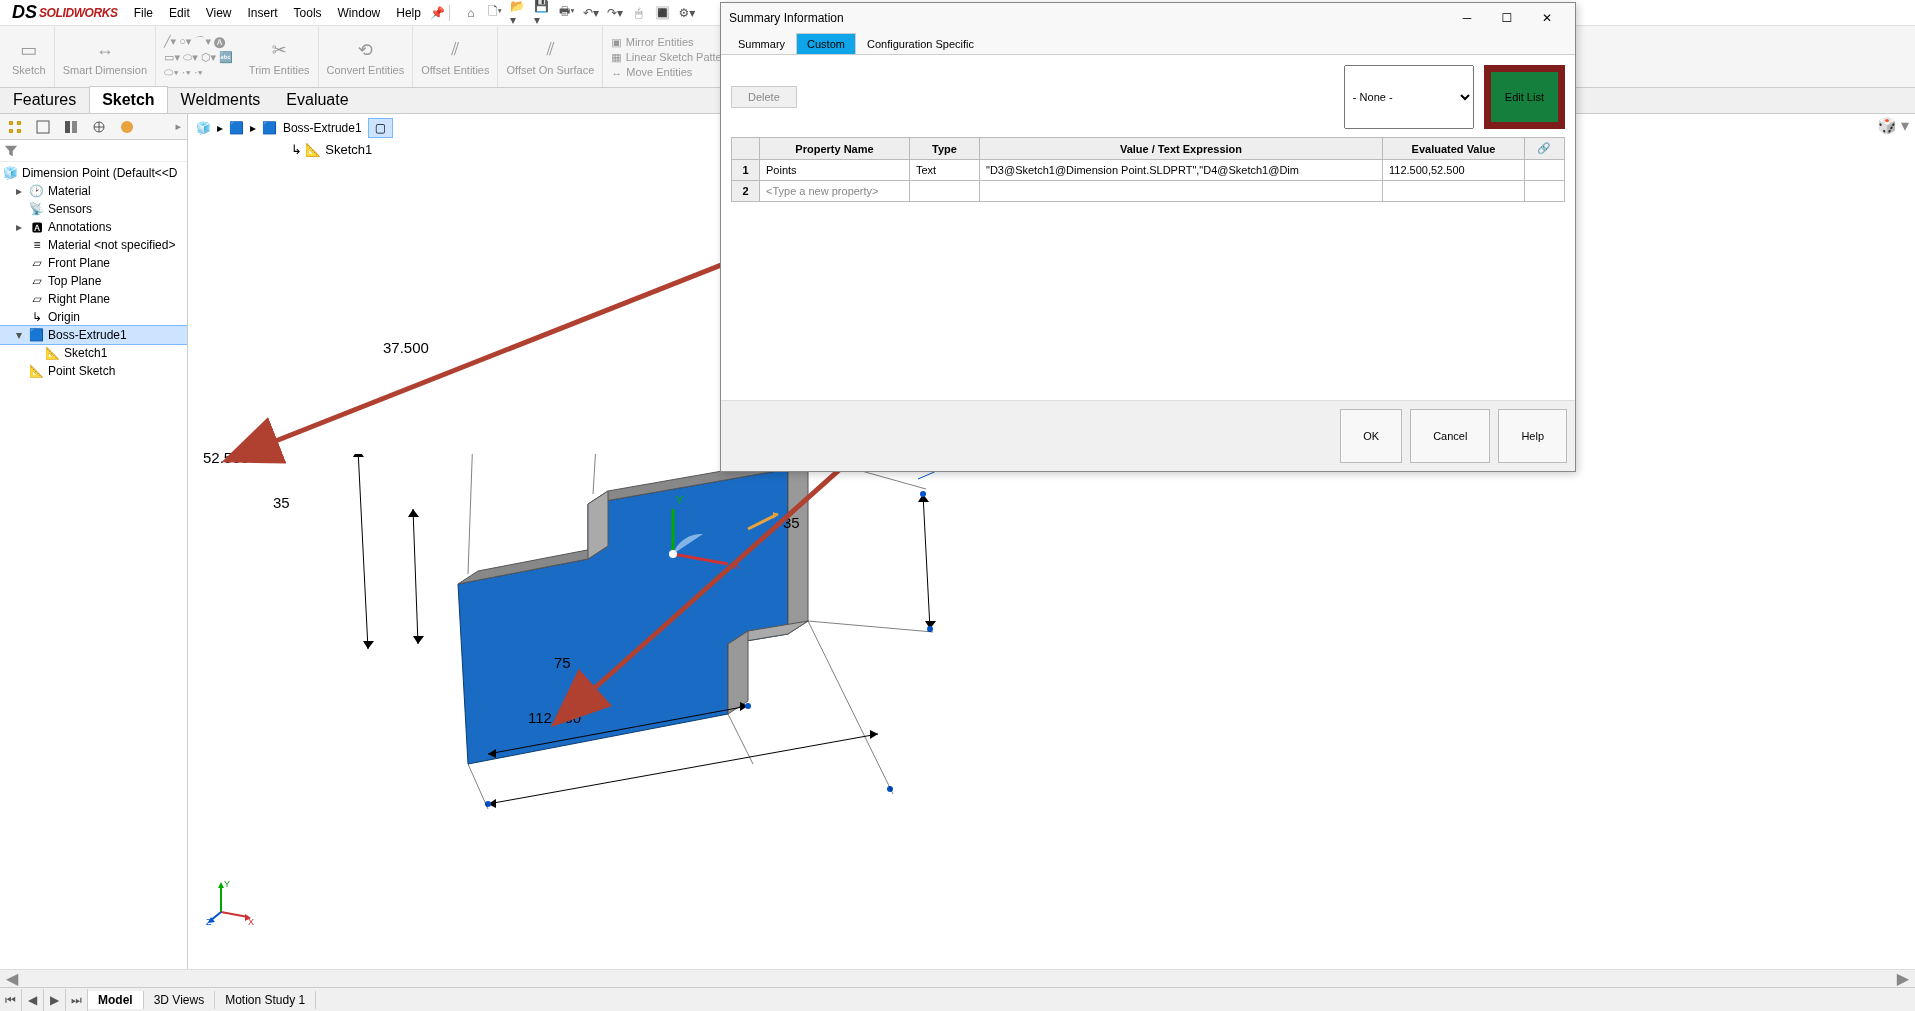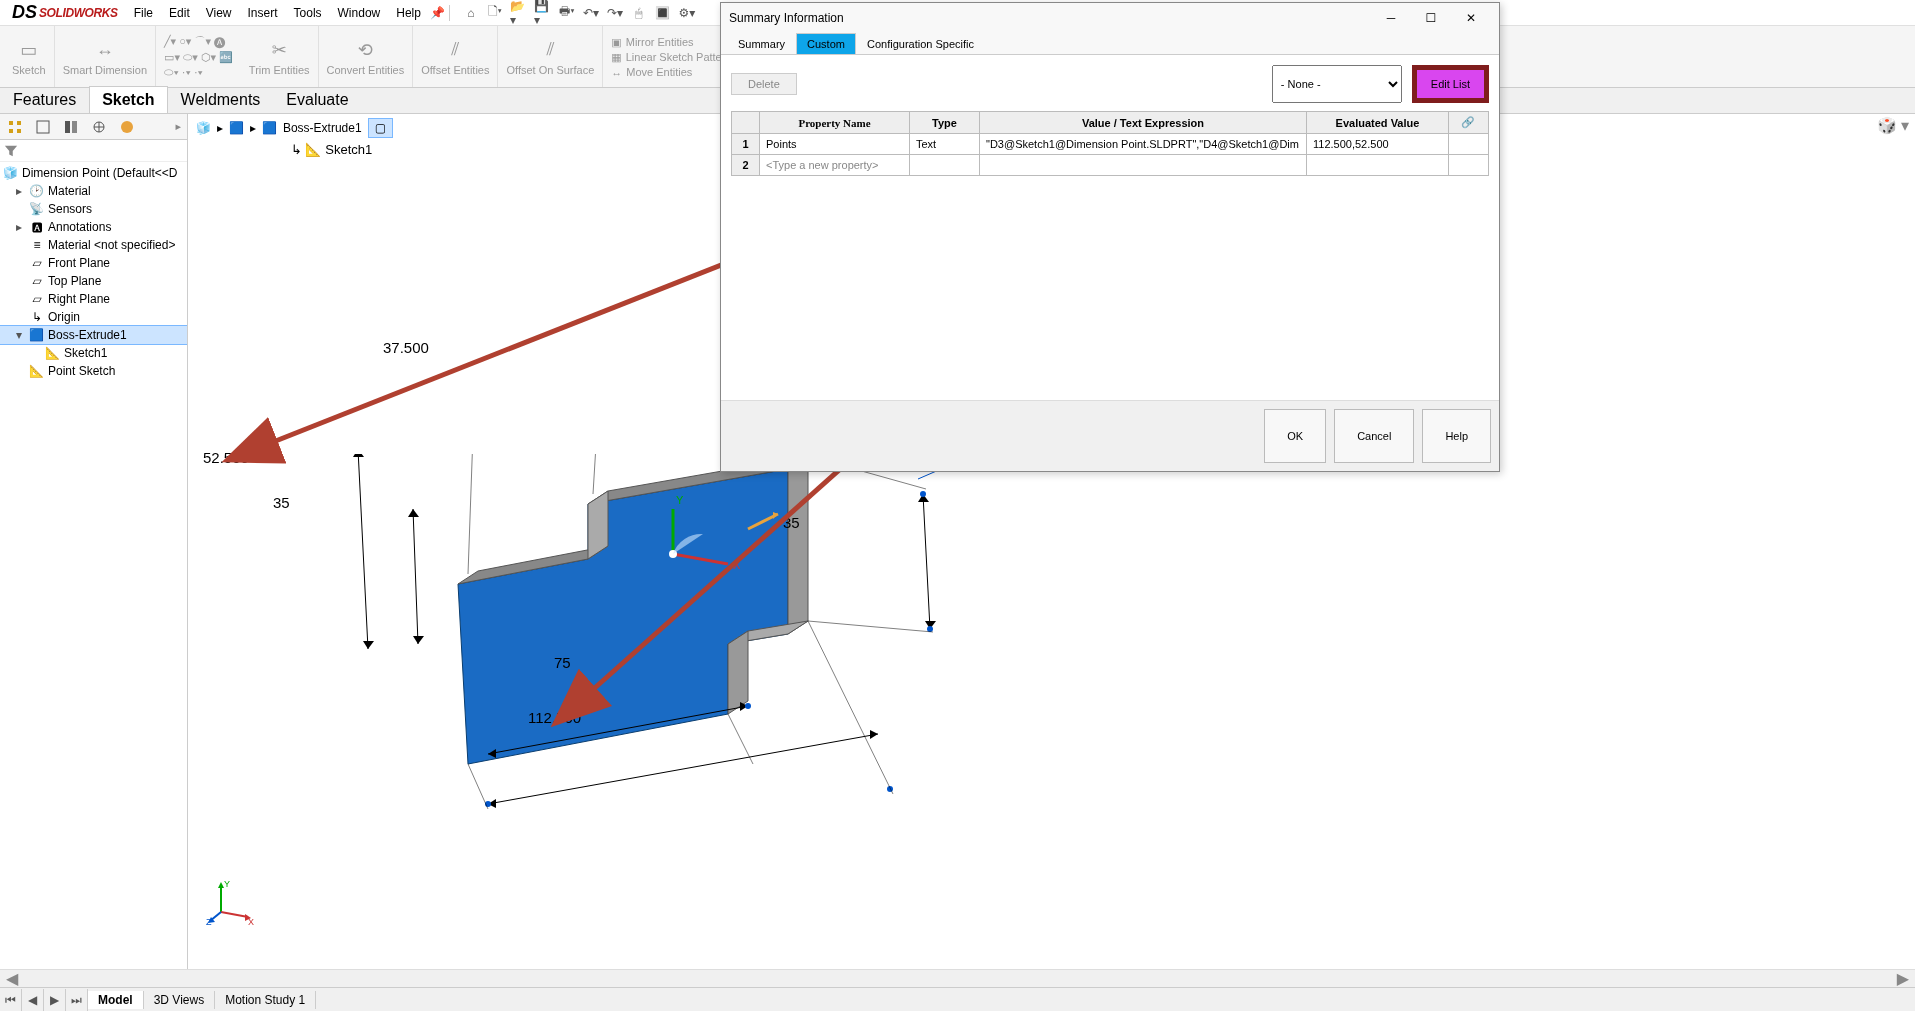--- a/index.html
+++ b/index.html
@@ -60,41 +60,41 @@
 .triad { position: absolute; bottom: 60px; left: 18px; }
 
 
 .bottomtabs { height: 24px; background: #f0f0f0; border-top: 1px solid #ccc; display: flex; align-items: center; font-size: 12px; }
 .bt-nav { display: flex; }
 .bt-nav-btn { width: 22px; height: 22px; display: flex; align-items: center; justify-content: center; border-right: 1px solid #ccc; cursor: pointer; color: #555; }
 .bt-tab { padding: 2px 10px; border-right: 1px solid #ccc; cursor: pointer; }
 .bt-tab.active { background: #fff; font-weight: bold; }
 
 
-.dialog { position: absolute; top: 2px; left: 720px; width: 780px; height: 470px; background: #f8f8f8; border: 1px solid #888; box-shadow: 2px 2px 8px rgba(0,0,0,0.2); display: flex; flex-direction: column; }
+.dialog { position: absolute; top: 2px; left: 720px; width: 856px; height: 470px; background: #f8f8f8; border: 1px solid #888; box-shadow: 2px 2px 8px rgba(0,0,0,0.2); display: flex; flex-direction: column; }
 .dlg-title { height: 30px; display: flex; align-items: center; padding: 0 8px; font-size: 12px; }
 .dlg-title-text { flex: 1; }
 .dlg-winbtn { width: 40px; height: 28px; display: flex; align-items: center; justify-content: center; cursor: pointer; font-size: 12px; }
 .dlg-tabs { display: flex; border-bottom: 1px solid #ccc; padding: 0 6px; font-size: 11px; }
 .dlg-tab { padding: 4px 10px; border: 1px solid transparent; border-bottom: none; cursor: pointer; }
 .dlg-tab.active { background: #0ea5e9; border-color: #ccc; }
 .dlg-body { flex: 1; background: #fff; padding: 10px; display: flex; flex-direction: column; }
 .dlg-toolbar { display: flex; align-items: center; margin-bottom: 8px; }
 .dlg-btn { background: #f0f0f0; border: 1px solid #ccc; padding: 4px 16px; font-size: 11px; cursor: pointer; color: #888; }
 .dlg-select { margin-left: auto; display: flex; gap: 10px; }
 select { font-size: 11px; padding: 2px 4px; }
-.dlg-edit-btn { background: #d946ef; border: 5px solid #7f1d1d; padding: 8px 14px; font-size: 11px; cursor: pointer; }
+.dlg-edit-btn { background: #15803d; border: 7px solid #7f1d1d; padding: 19px 14px; font-size: 11px; cursor: pointer; }
 
 
 .prop-table { width: 100%; border-collapse: collapse; font-size: 11px; }
 .prop-table th, .prop-table td { border: 1px solid #bbb; padding: 4px 6px; text-align: left; }
 .prop-table th { background: #eee; text-align: center; font-weight: bold; }
 .prop-table .rownum { width: 28px; text-align: center; background: #eee; font-weight: bold; }
 .prop-table .placeholder { color: #888; }
-.col-name { width: 150px; font-family: Liberation Serif, serif; }
+.col-name { width: 150px; }
 .col-type { width: 70px; }
 .col-eval { width: 142px; }
 .col-link { width: 40px; text-align: center; }
 
 .dlg-footer { display: flex; justify-content: flex-end; gap: 8px; padding: 8px; border-top: 1px solid #ddd; background: #f0f0f0; }
 .dlg-footer button { padding: 20px 22px; font-size: 11px; background: #f8f8f8; border: 1px solid #bbb; cursor: pointer; }
 </style>
 </head>
 <body>
 

